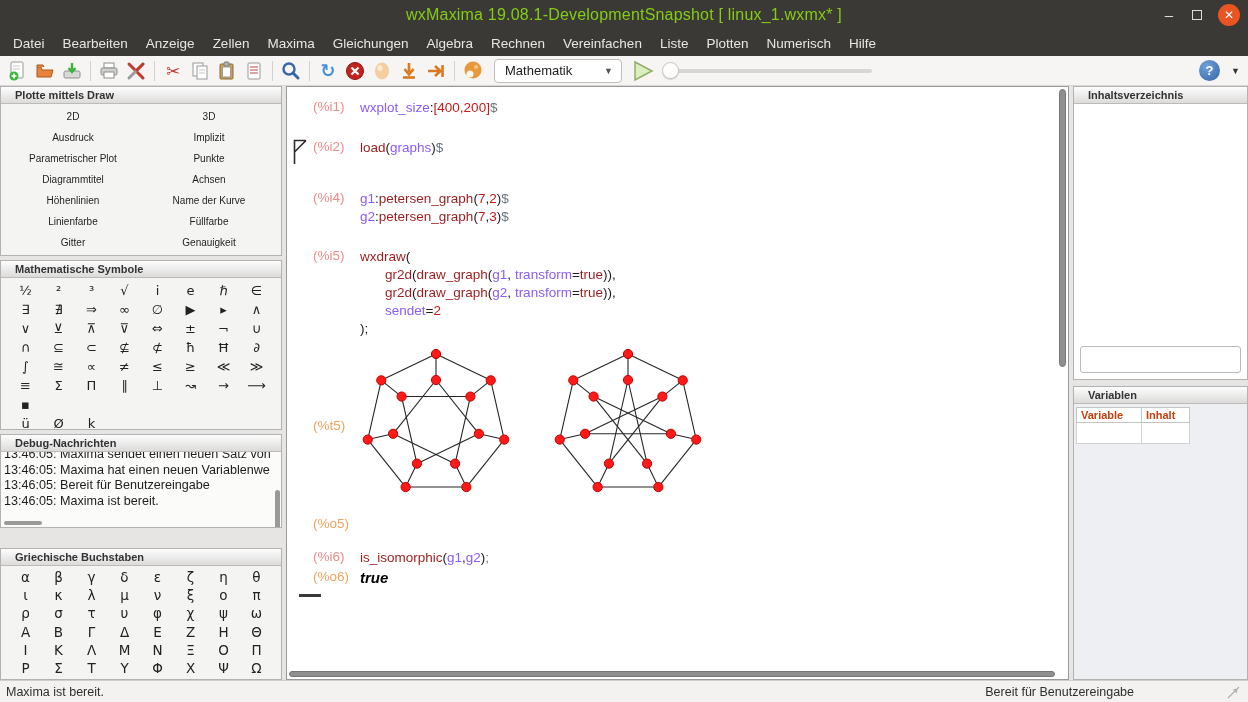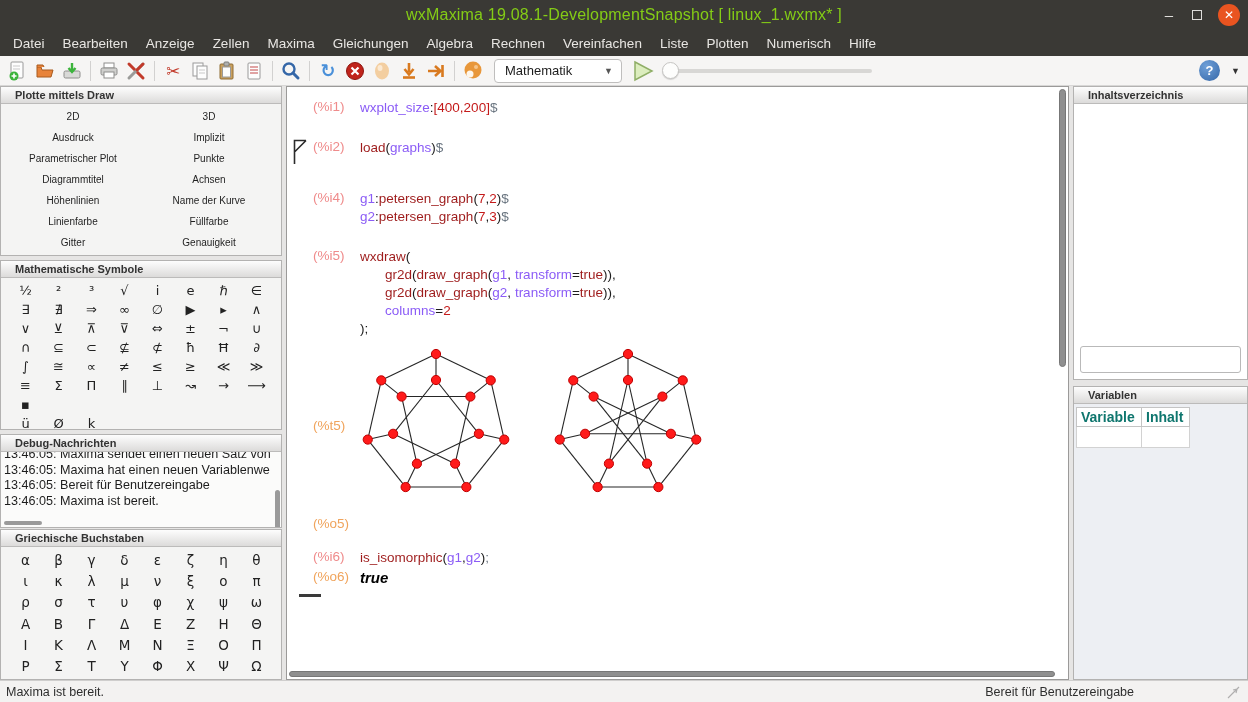--- a/index.html
+++ b/index.html
@@ -33,21 +33,21 @@
   .tb-caret{font-size:9px;color:#333;margin:0 2px 0 8px}
 
   
   .workspace{height:594px;display:flex;background:#e6e5e4}
   .lsidebar{width:282px;display:flex;flex-direction:column;padding:0}
   .rsidebar{width:175px;display:flex;flex-direction:column}
   .panel{background:#f4f4f3;border:1px solid #b3b2b1;display:flex;flex-direction:column;overflow:hidden}
   .panel-h{height:17px;flex:none;background:linear-gradient(#fdfdfd,#dcdbda);border-bottom:1px solid #bcbbba;font-size:11px;font-weight:700;color:#333;display:flex;align-items:center;padding-left:14px}
   .p-draw{height:170px;margin-bottom:4px}
   .p-sym{height:170px;margin-bottom:4px}
-  .p-debug{height:94px;margin-bottom:1px}
+  .p-debug{height:94px;margin-bottom:20px}
   .p-greek{flex:1}
   .drawgrid{flex:1;display:grid;grid-template-columns:1fr 1fr;align-content:space-around;padding:2px 4px}
   .drawbtn{height:21px;display:flex;align-items:center;justify-content:center;font-size:10px;color:#1f1f1f;white-space:nowrap}
   .symgrid{flex:1;display:grid;grid-template-columns:repeat(8,1fr);align-content:start;padding:3px 8px}
   .symcell{height:19px;display:flex;align-items:center;justify-content:center;font-size:13px;font-family:"DejaVu Sans",sans-serif;color:#222}
   .greekgrid{flex:1;display:grid;grid-template-columns:repeat(8,1fr);align-content:space-around;padding:2px 8px}
   .greekcell{height:18px;display:flex;align-items:center;justify-content:center;font-size:13.5px;font-family:"DejaVu Sans",sans-serif;color:#222}
   .debugbody{flex:1;background:#fbfbfa;position:relative;overflow:hidden;padding:0 2px 0 3px}
   .debugtext{margin-top:-5px}
   .debugline{font-size:12.6px;line-height:15.6px;white-space:nowrap;color:#1d1d1d}
@@ -86,21 +86,21 @@
   .hthumb{height:6px;width:100%;background:#8f8f8f;border:1px solid #777;border-radius:3px;margin-top:1px}
 
   
   .p-toc{height:294px;margin-bottom:6px}
   .tocbody{flex:1;background:#fff;display:flex;flex-direction:column}
   .tocfill{flex:1}
   .tocinput{margin:6px;height:27px;border:1px solid #b9b9b9;border-radius:3px;background:#fff;font:13px "Liberation Sans",sans-serif;padding:0 6px;outline:none}
   .p-vars{flex:1}
   .varsbody{flex:1;background:#edeff3;padding:3px 0 0 2px}
   .vartable{display:grid;grid-template-columns:66px 48px;width:115px}
-  .varhcell{background:#fff;border:1px solid #c4c4c4;border-left:none;font-weight:700;font-size:14px;padding:1px 4px;color:#0f766e}
+  .varhcell{background:#fff;border:1px solid #c4c4c4;border-left:none;font-weight:700;font-size:11px;padding:1px 4px;color:#c2410c}
   .varhcell:first-child{border-left:1px solid #c4c4c4}
   .varccell{background:#fff;border:1px solid #d2d2d2;border-top:none;border-left:none;height:21px}
   .varccell.first{border-left:1px solid #d2d2d2}
 
   
   .statusbar{height:22px;background:#f3f2f1;border-top:1px solid #cfcecd;display:flex;align-items:center;padding:0 6px;position:relative}
   .status-left{font-size:12.5px;color:#2e2e2e}
   .status-right{margin-left:auto;margin-right:108px;font-size:12.5px;color:#2e2e2e}
   .status-icon{position:absolute;right:8px;top:5px;opacity:.55}
 </style>
@@ -441,21 +441,21 @@
         </div>
         <div class="cell input cell-idx-3">
           <div class="gutter">
             <span class="bracket-slot"></span>
             <span class="celllabel lbl-in">(%i5)</span>
           </div>
           <div class="codeblock">
             <div class="codeline"><span class="tk-f">wxdraw</span><span class="tk-p">(</span></div>
             <div class="codeline ind"><span class="tk-f">gr2d</span><span class="tk-p">(</span><span class="tk-f">draw_graph</span><span class="tk-p">(</span><span class="tk-v">g1</span><span class="tk-p">, </span><span class="tk-v">transform</span><span class="tk-p">=</span><span class="tk-f">true</span><span class="tk-p">)),</span></div>
             <div class="codeline ind"><span class="tk-f">gr2d</span><span class="tk-p">(</span><span class="tk-f">draw_graph</span><span class="tk-p">(</span><span class="tk-v">g2</span><span class="tk-p">, </span><span class="tk-v">transform</span><span class="tk-p">=</span><span class="tk-f">true</span><span class="tk-p">)),</span></div>
-            <div class="codeline ind"><span class="tk-v">columns</span><span class="tk-p">=</span><span class="tk-n">2</span></div>
+            <div class="codeline ind"><span class="tk-v">sendet</span><span class="tk-p">=</span><span class="tk-n">2</span></div>
             <div class="codeline"><span class="tk-p">);</span></div>
           </div>
         </div>
         <div class="cell image cell-idx-4">
           <div class="gutter">
             <span class="bracket-slot"></span>
             <span class="celllabel lbl-out">(%t5)</span>
           </div>
           <div class="graphrow">
             <svg width="176" height="158">

